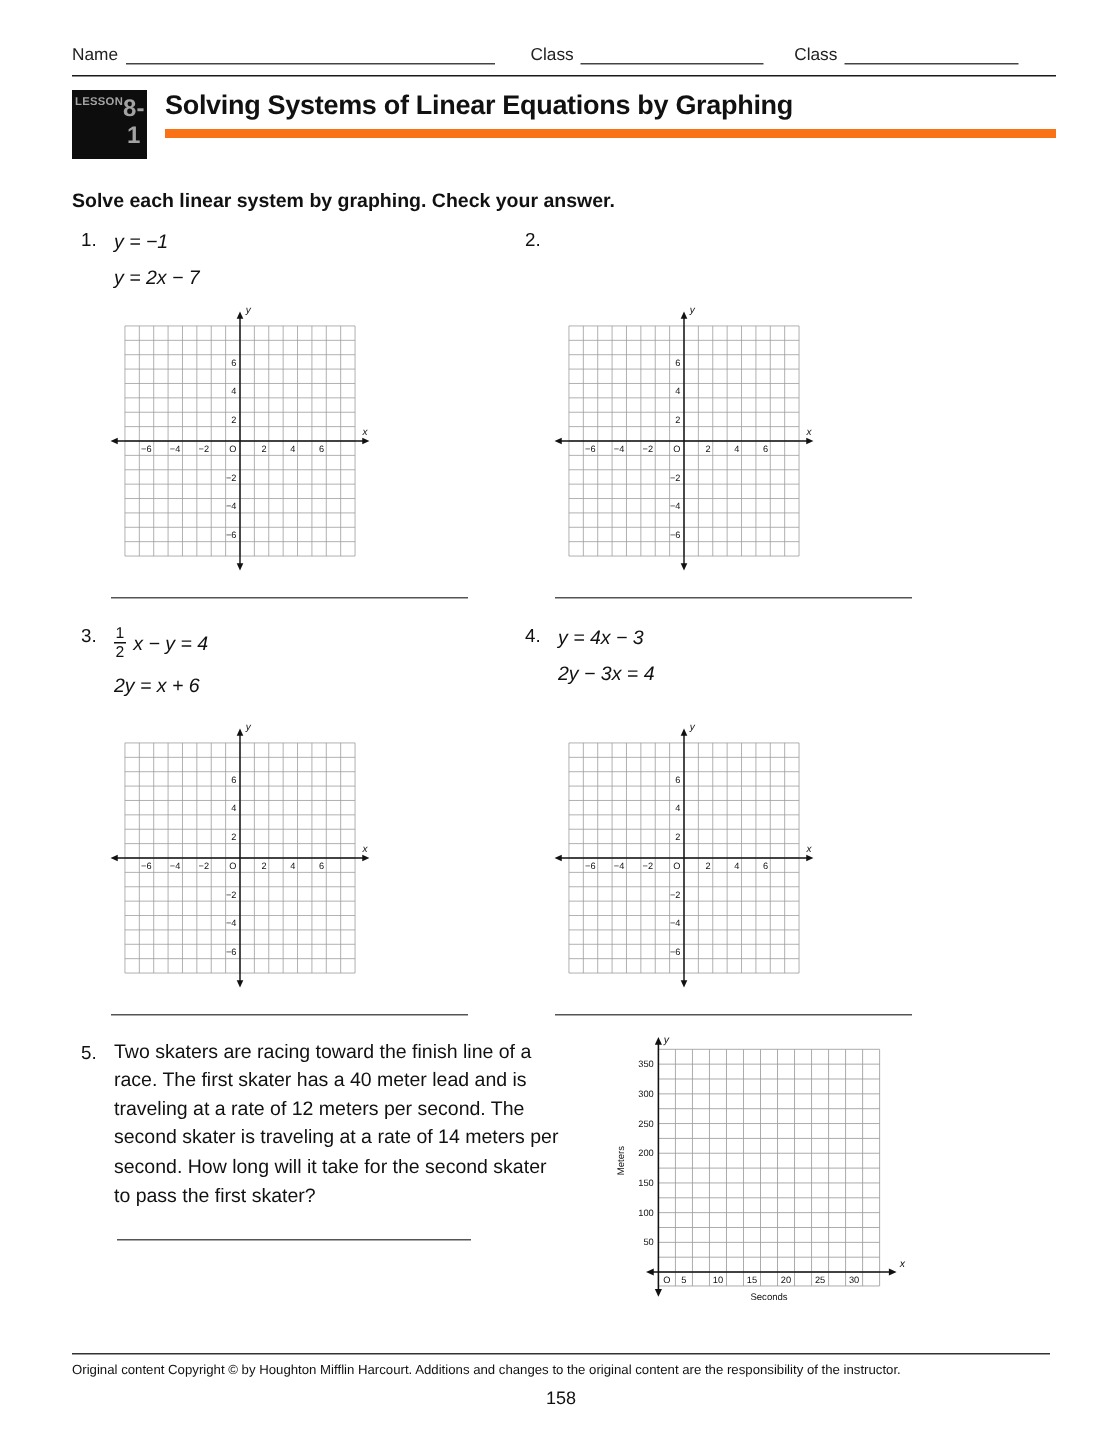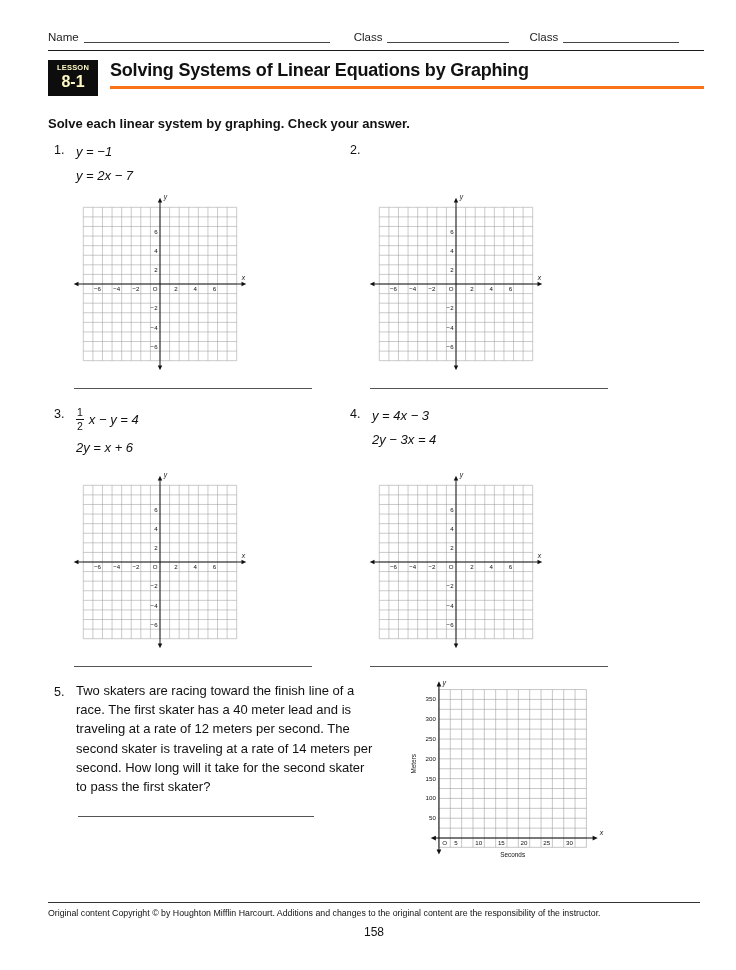--- a/index.html
+++ b/index.html
@@ -13,27 +13,27 @@
   .top-row { display:flex; align-items:flex-end; font-size:11.5px; color:#222; }
   .lbl { margin-right:5px; white-space:nowrap; }
   .blank { border-bottom:1px solid #444; height:13px; display:inline-block; }
   .name-blank { width:246px; margin-right:24px; }
   .date-blank { width:122px; margin-right:20px; }
   .class-blank { width:116px; }
   .top-rule { border-top:1.5px solid #1a1a1a; margin-top:7px; }
 
   
   .lesson-head { display:flex; margin-top:9px; align-items:flex-start; }
-  .badge { background:#0d0d0d; color:#fef9c3; width:50px; padding:4px 2px 5px; text-align:center;
-           display:flex; flex-direction:column; line-height:1.15; }
+  .badge { background:#0d0d0d; color:#a3a3a3; width:50px; padding:4px 2px 5px; text-align:center;
+           display:flex; flex-direction:row; line-height:1.15; }
   .badge-lesson { font-size:7.5px; font-weight:bold; letter-spacing:0.2px; }
   .badge-num { font-size:16px; font-weight:bold; }
   .title-wrap { flex:1; margin-left:12px; }
   .title { font-size:18px; font-weight:bold; margin:0; padding-bottom:5px;
-           border-bottom:3px solid #f97316; letter-spacing:-0.2px; }
+           border-bottom:6px solid #f97316; letter-spacing:-0.2px; }
   .subtitle { font-size:13.5px; font-weight:bold; font-style:italic; margin-top:5px; }
 
   .instructions { font-size:13px; font-weight:bold; margin:20px 0 8px 0; }
 
   
   .problems-grid { display:grid; grid-template-columns:296px 296px; margin-left:6px; }
   .problem { margin-bottom:14px; }
   .p34 { margin-bottom:10px; }
   .eq-row { display:flex; align-items:flex-start; }
   .p12 .eq-row { height:46px; }

